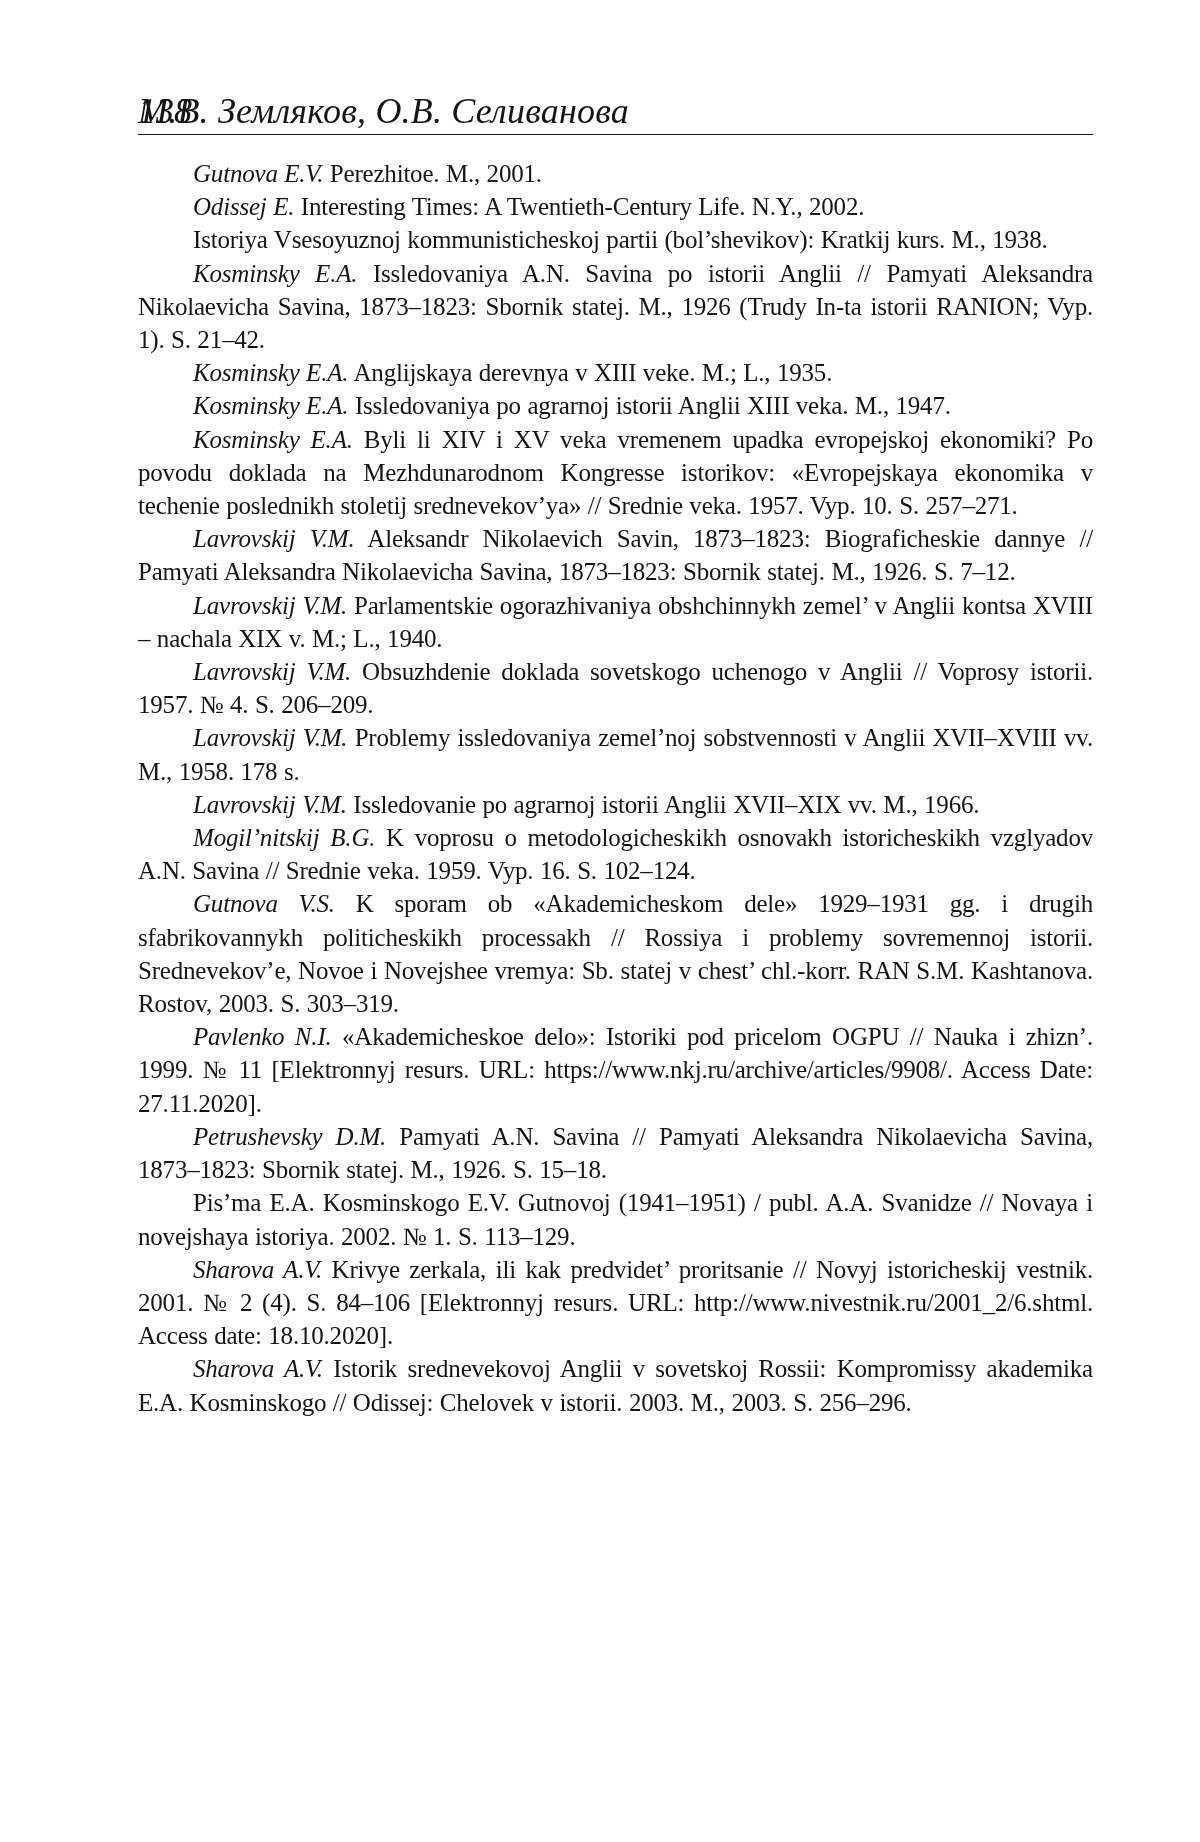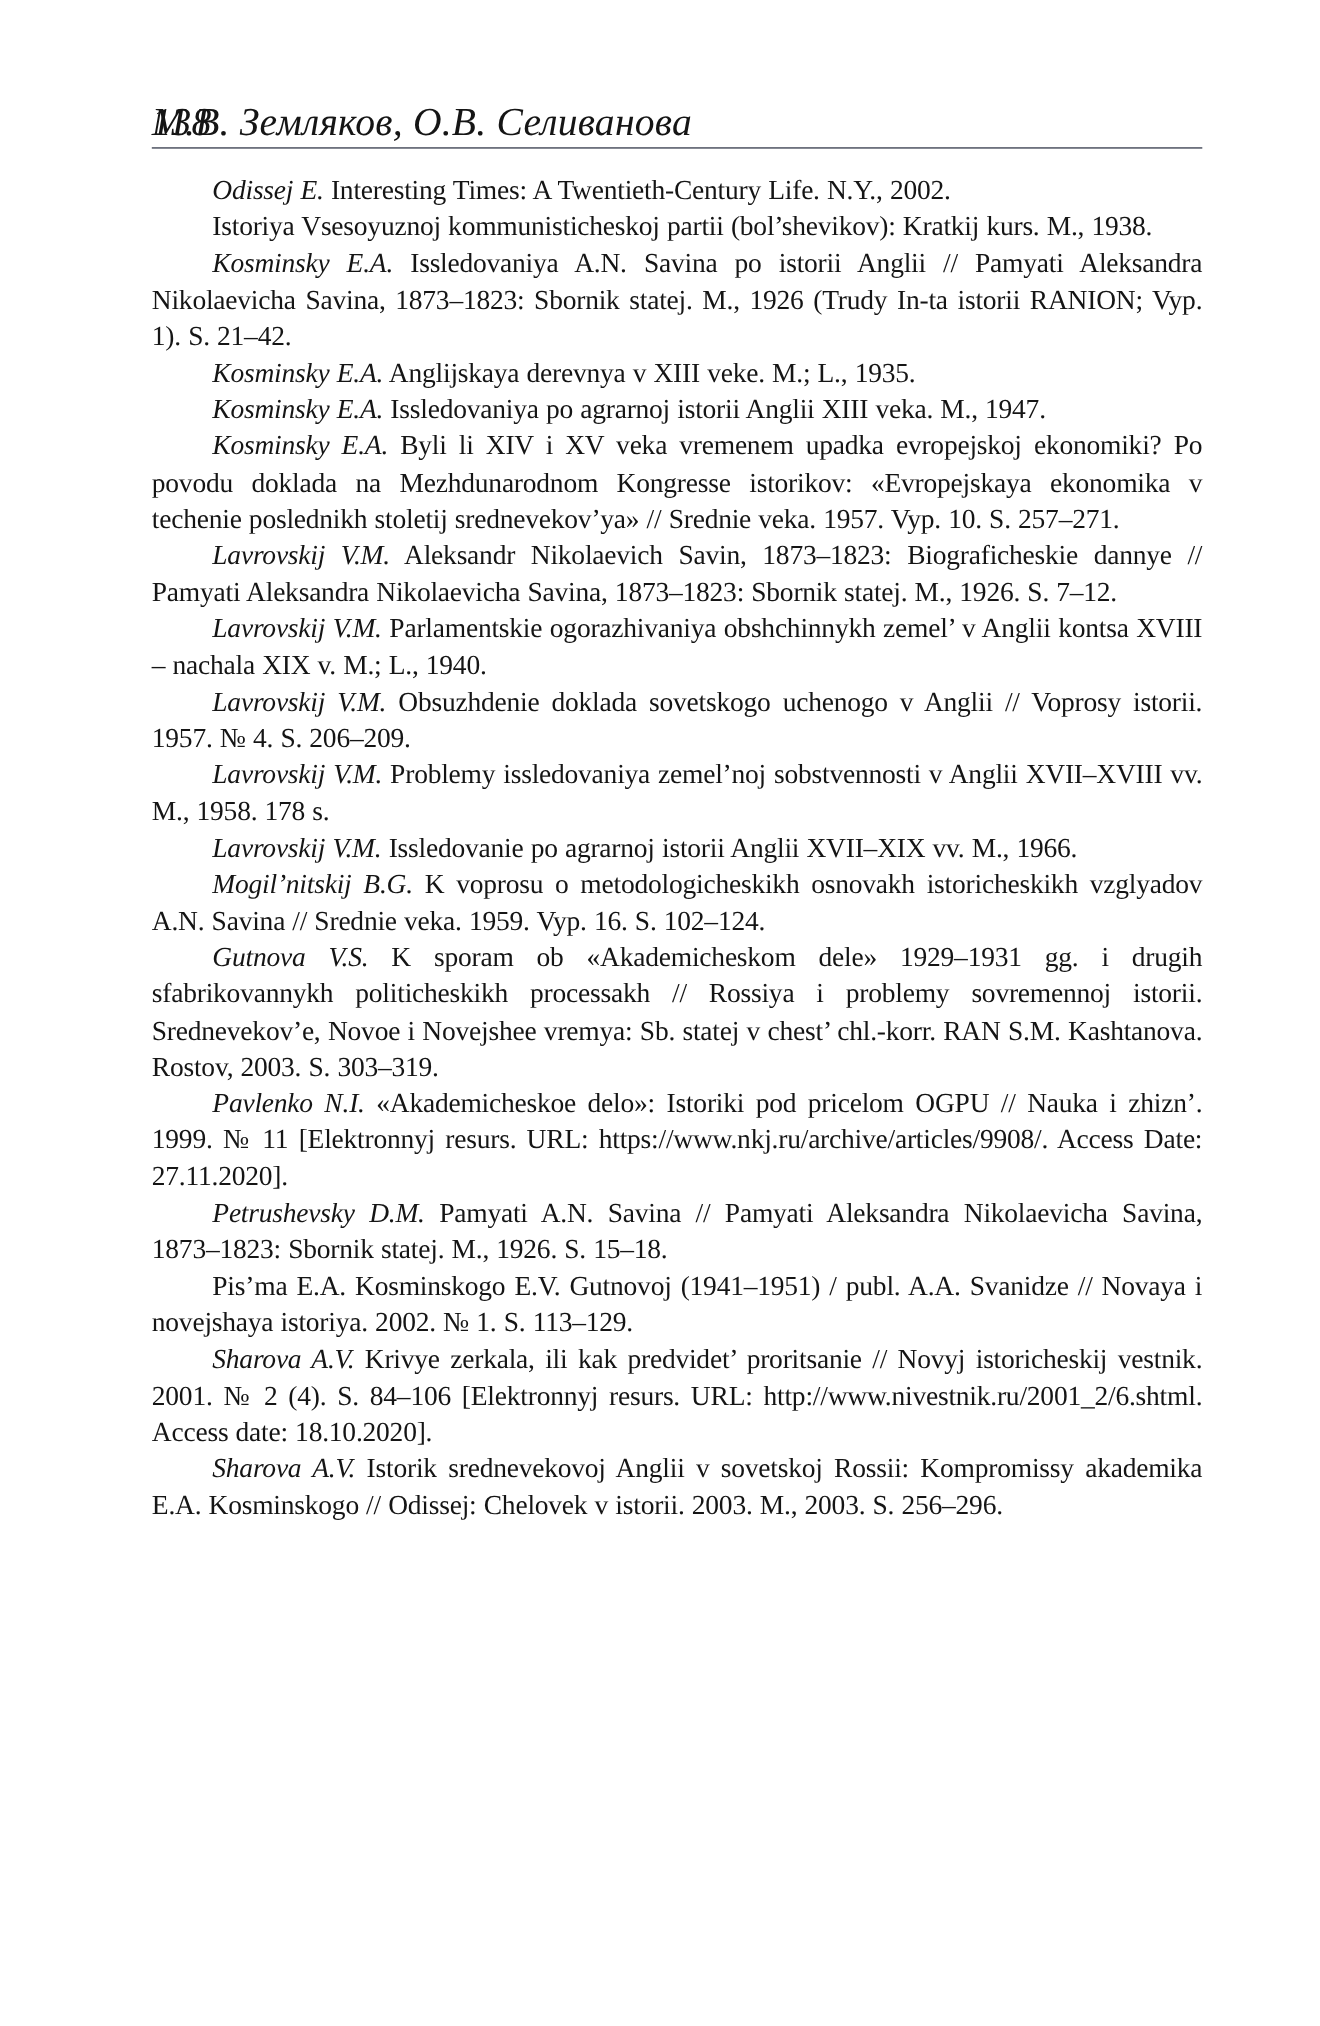--- a/index.html
+++ b/index.html
@@ -56,20 +56,21 @@
 <body>
 
 <div class="page">
 
   <div class="page-header">
     <span class="page-number">138</span>
     <span class="running-title">М.В. Земляков, О.В. Селиванова</span>
   </div>
 
   <div class="references">
+      <p class="ref"><i>Gutnova E.V.</i> Perezhitoe. M., 2001.</p>
       <p class="ref"><i>Odissej E.</i> Interesting Times: A Twentieth-Century Life. N.Y., 2002.</p>
       <p class="ref">Istoriya Vsesoyuznoj kommunisticheskoj partii (bol’shevikov): Kratkij kurs. M., 1938.</p>
       <p class="ref"><i>Kosminsky E.A.</i> Issledovaniya A.N. Savina po istorii Anglii // Pamyati Aleksandra Nikolaevicha Savina, 1873–1823: Sbornik statej. M., 1926 (Trudy In-ta istorii RANION; Vyp. 1). S. 21–42.</p>
       <p class="ref"><i>Kosminsky E.A.</i> Anglijskaya derevnya v XIII veke. M.; L., 1935.</p>
       <p class="ref"><i>Kosminsky E.A.</i> Issledovaniya po agrarnoj istorii Anglii XIII veka. M., 1947.</p>
       <p class="ref"><i>Kosminsky E.A.</i> Byli li XIV i XV veka vremenem upadka evropejskoj ekonomiki? Po povodu doklada na Mezhdunarodnom Kongresse istorikov: «Evropejskaya ekonomika v techenie poslednikh stoletij srednevekov’ya» // Srednie veka. 1957. Vyp. 10. S. 257–271.</p>
       <p class="ref"><i>Lavrovskij V.M.</i> Aleksandr Nikolaevich Savin, 1873–1823: Biograficheskie dannye // Pamyati Aleksandra Nikolaevicha Savina, 1873–1823: Sbornik statej. M., 1926. S. 7–12.</p>
       <p class="ref"><i>Lavrovskij V.M.</i> Parlamentskie ogorazhivaniya obshchinnykh zemel’ v Anglii kontsa XVIII – nachala XIX v. M.; L., 1940.</p>
       <p class="ref"><i>Lavrovskij V.M.</i> Obsuzhdenie doklada sovetskogo uchenogo v Anglii // Voprosy istorii. 1957. № 4. S. 206–209.</p>
       <p class="ref"><i>Lavrovskij V.M.</i> Problemy issledovaniya zemel’noj sobstvennosti v Anglii XVII–XVIII vv. M., 1958. 178 s.</p>

